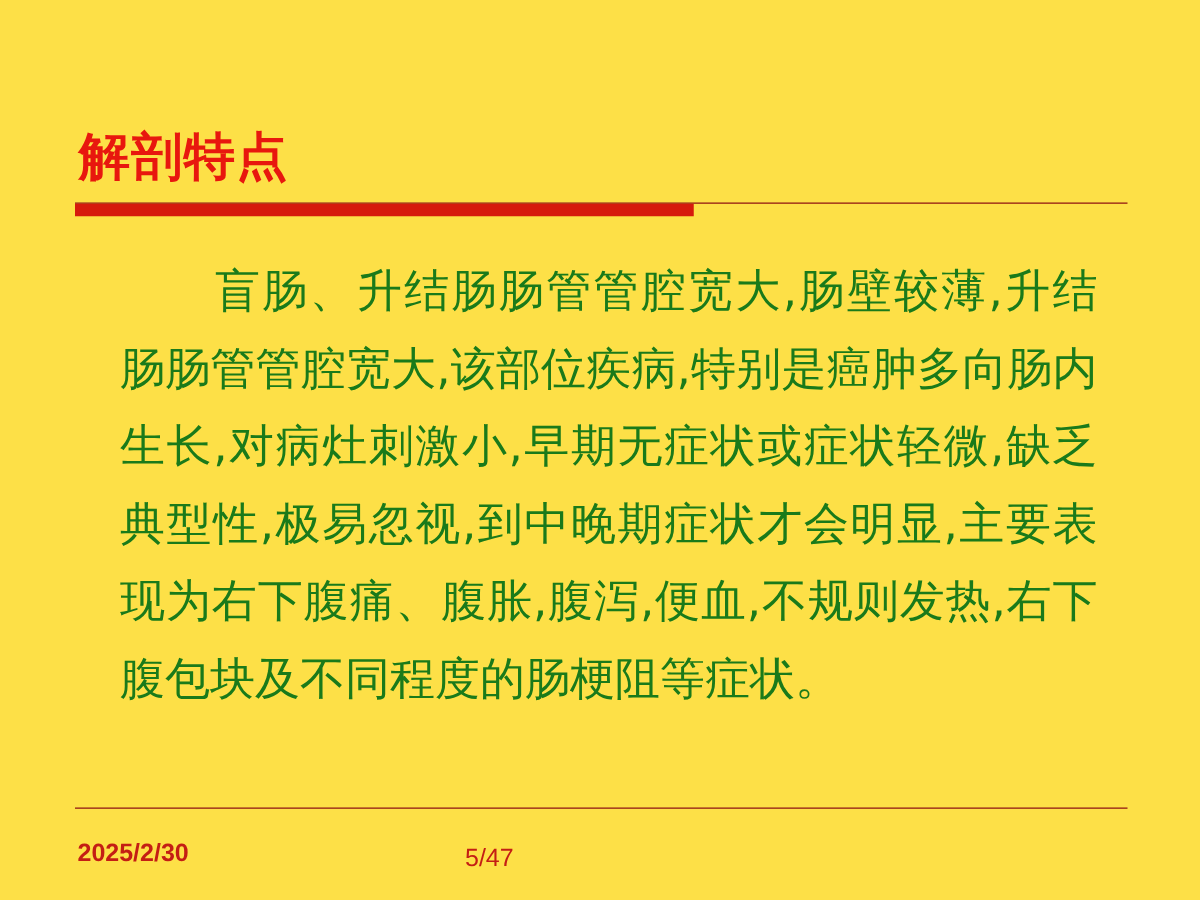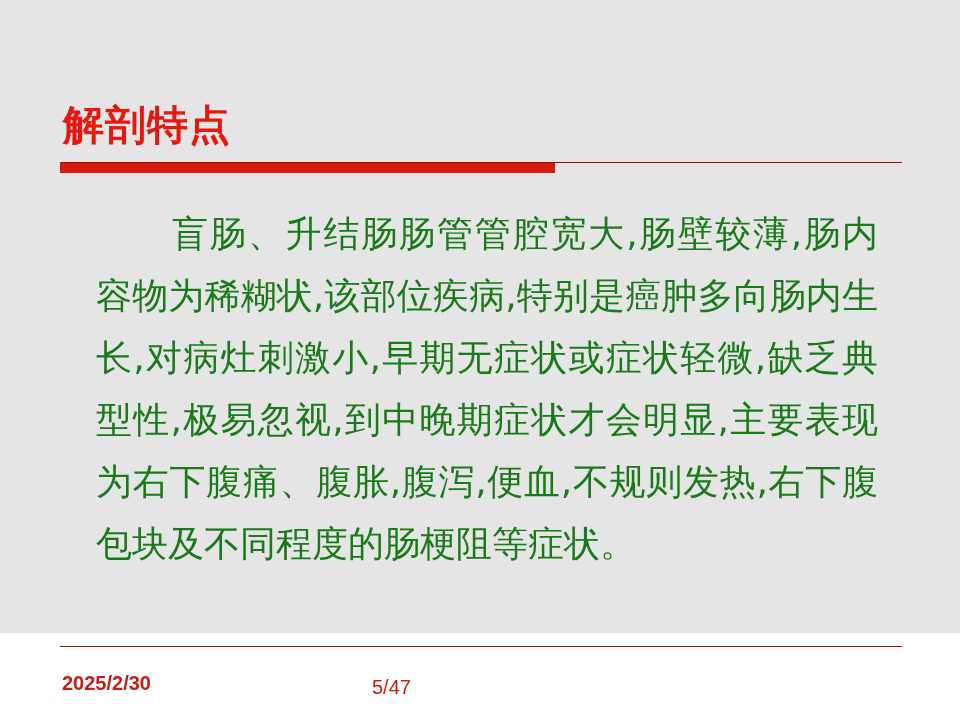--- a/index.html
+++ b/index.html
@@ -10,22 +10,22 @@
   body {
     width: 960px;
     height: 720px;
     background: #ffffff;
     font-family: "Liberation Sans", "DejaVu Sans", sans-serif;
     overflow: hidden;
   }
   #slide {
     position: relative;
     width: 960px;
-    height: 633px;
-    background: #e5e5e5;
+    height: 720px;
+    background: #fde047;
   }
 
   
   #slide-title {
     position: absolute;
     left: 63px;
     top: 103px;
     font-size: 41px;
     font-weight: bold;
     color: #E8170E;
@@ -101,21 +101,21 @@
 <body>
 
 <div id="slide">
 
   <div id="slide-title">解剖特点</div>
 
   <div id="title-rule-thin"></div>
 
   <div id="title-rule-thick"></div>
 
-  <div id="body-text">盲肠、升结肠肠管管腔宽大,肠壁较薄,肠内容物为稀糊状,该部位疾病,特别是癌肿多向肠内生长,对病灶刺激小,早期无症状或症状轻微,缺乏典型性,极易忽视,到中晚期症状才会明显,主要表现为右下腹痛、腹胀,腹泻,便血,不规则发热,右下腹包块及不同程度的肠梗阻等症状。</div>
+  <div id="body-text">盲肠、升结肠肠管管腔宽大,肠壁较薄,升结肠肠管管腔宽大,该部位疾病,特别是癌肿多向肠内生长,对病灶刺激小,早期无症状或症状轻微,缺乏典型性,极易忽视,到中晚期症状才会明显,主要表现为右下腹痛、腹胀,腹泻,便血,不规则发热,右下腹包块及不同程度的肠梗阻等症状。</div>
 
   <div id="footer-rule"></div>
 
   <div id="footer-date">2025/2/30</div>
 
   <div id="footer-page">5/47</div>
 
 </div>
 
 </body></html>

